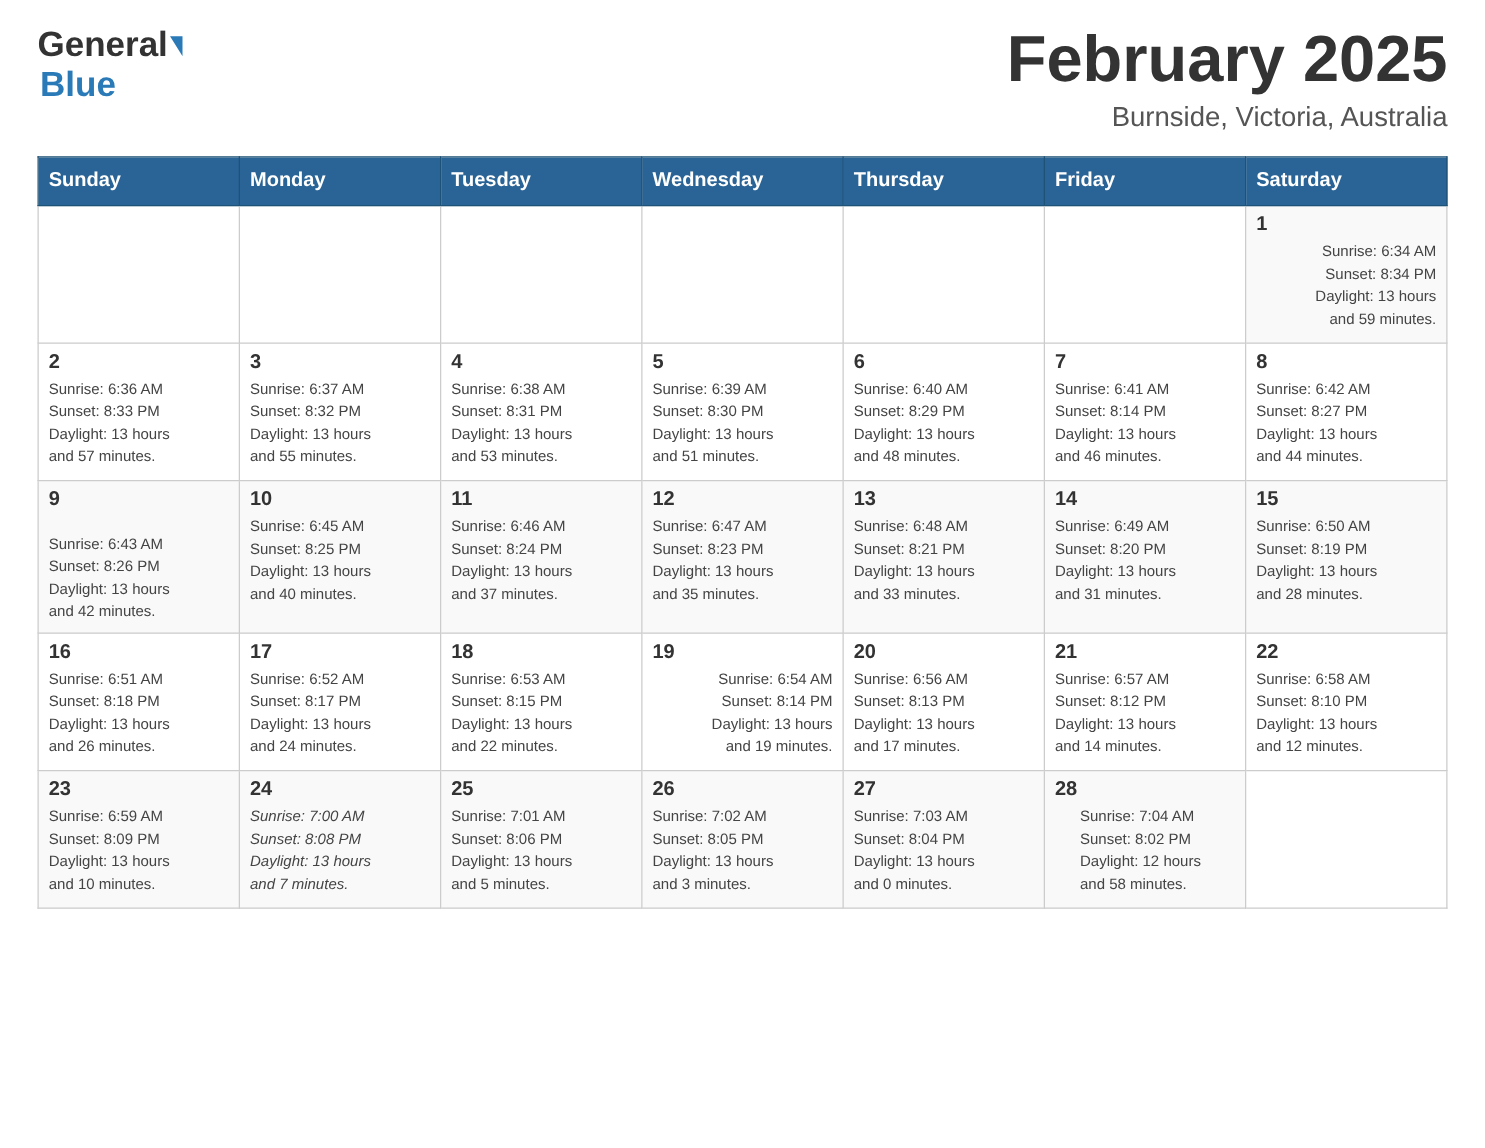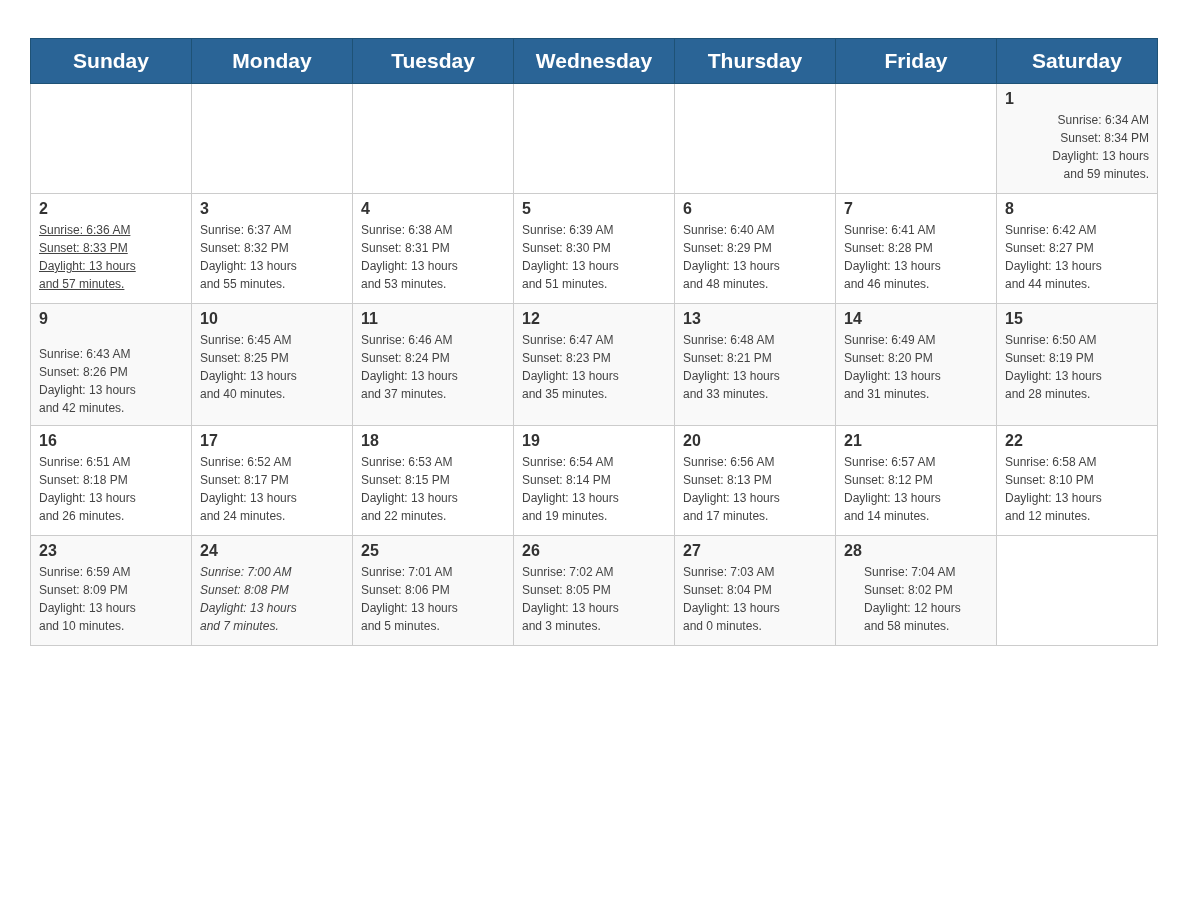--- a/index.html
+++ b/index.html
@@ -55,23 +55,23 @@
     }
     .calendar-table {
       width: 100%;
       border-collapse: collapse;
       table-layout: fixed;
     }
     .calendar-table thead th {
       background-color: #2a6496;
       color: #fff;
       padding: 10px 8px;
-      font-size: 21px;
-      font-weight: bold;
-      text-align: center;
+      font-size: 16px;
+      font-weight: bold;
+      text-align: left;
       border: 1px solid #1e5276;
     }
     .calendar-table tbody td {
       vertical-align: top;
       padding: 6px 8px 8px 8px;
       border: 1px solid #ccc;
       font-size: 12.5px;
       color: #333;
       height: 110px;
       background: #fff;
@@ -98,20 +98,31 @@
       font-size: 28px;
       font-weight: bold;
       color: #2a7ab8;
       margin-left: 2px;
     }
   </style>
 </head>
 <body>
 
 <div class="header">
+  <div class="logo">
+    <div class="logo-text">
+      <span class="logo-general">General</span>
+      <div class="logo-arrow"></div>
+    </div>
+    <div class="logo-line2">Blue</div>
+  </div>
+  <div class="title-section">
+    <div class="month-title">February 2025</div>
+    <div class="location-title">Burnside, Victoria, Australia</div>
+  </div>
 </div>
 
 <table class="calendar-table">
   <thead>
     <tr>
     <th>Sunday</th>
         <th>Monday</th>
         <th>Tuesday</th>
         <th>Wednesday</th>
         <th>Thursday</th>
@@ -131,21 +142,21 @@
           <span class="day-number">1</span>
           <div class="day-info" style="white-space: pre-line; text-align: right;">Sunrise: 6:34 AM
 Sunset: 8:34 PM
 Daylight: 13 hours
 and 59 minutes.</div>
         </td>
       </tr>
       <tr>
         <td>
           <span class="day-number">2</span>
-          <div class="day-info" style="white-space: pre-line; text-decoration: underline;">Sunrise: 6:36 AM
+          <div class="day-info" style="white-space: pre-line;">Sunrise: 6:36 AM
 Sunset: 8:33 PM
 Daylight: 13 hours
 and 57 minutes.</div>
         </td>
         <td>
           <span class="day-number">3</span>
           <div class="day-info" style="white-space: pre-line;">Sunrise: 6:37 AM
 Sunset: 8:32 PM
 Daylight: 13 hours
 and 55 minutes.</div>
@@ -167,21 +178,21 @@
         <td>
           <span class="day-number">6</span>
           <div class="day-info" style="white-space: pre-line;">Sunrise: 6:40 AM
 Sunset: 8:29 PM
 Daylight: 13 hours
 and 48 minutes.</div>
         </td>
         <td>
           <span class="day-number">7</span>
           <div class="day-info" style="white-space: pre-line;">Sunrise: 6:41 AM
-Sunset: 8:28 PM
+Sunset: 8:14 PM
 Daylight: 13 hours
 and 46 minutes.</div>
         </td>
         <td>
           <span class="day-number">8</span>
           <div class="day-info" style="white-space: pre-line;">Sunrise: 6:42 AM
 Sunset: 8:27 PM
 Daylight: 13 hours
 and 44 minutes.</div>
         </td>
@@ -254,21 +265,21 @@
         </td>
         <td>
           <span class="day-number">18</span>
           <div class="day-info" style="white-space: pre-line;">Sunrise: 6:53 AM
 Sunset: 8:15 PM
 Daylight: 13 hours
 and 22 minutes.</div>
         </td>
         <td>
           <span class="day-number">19</span>
-          <div class="day-info" style="white-space: pre-line;">Sunrise: 6:54 AM
+          <div class="day-info" style="white-space: pre-line; text-align: right;">Sunrise: 6:54 AM
 Sunset: 8:14 PM
 Daylight: 13 hours
 and 19 minutes.</div>
         </td>
         <td>
           <span class="day-number">20</span>
           <div class="day-info" style="white-space: pre-line;">Sunrise: 6:56 AM
 Sunset: 8:13 PM
 Daylight: 13 hours
 and 17 minutes.</div>

